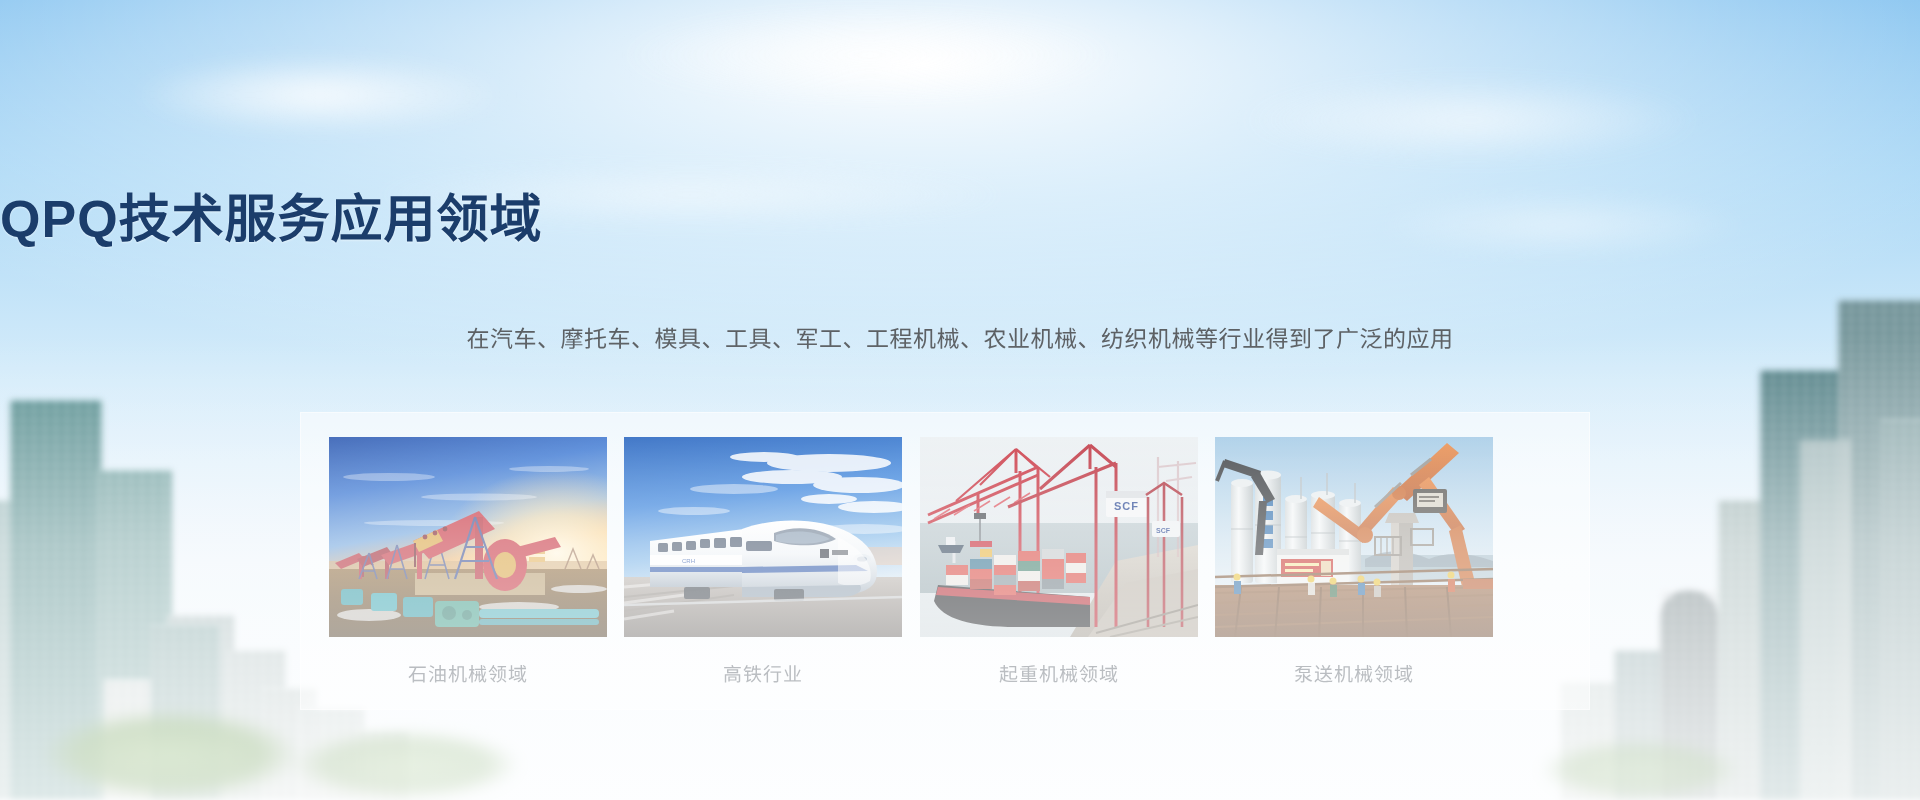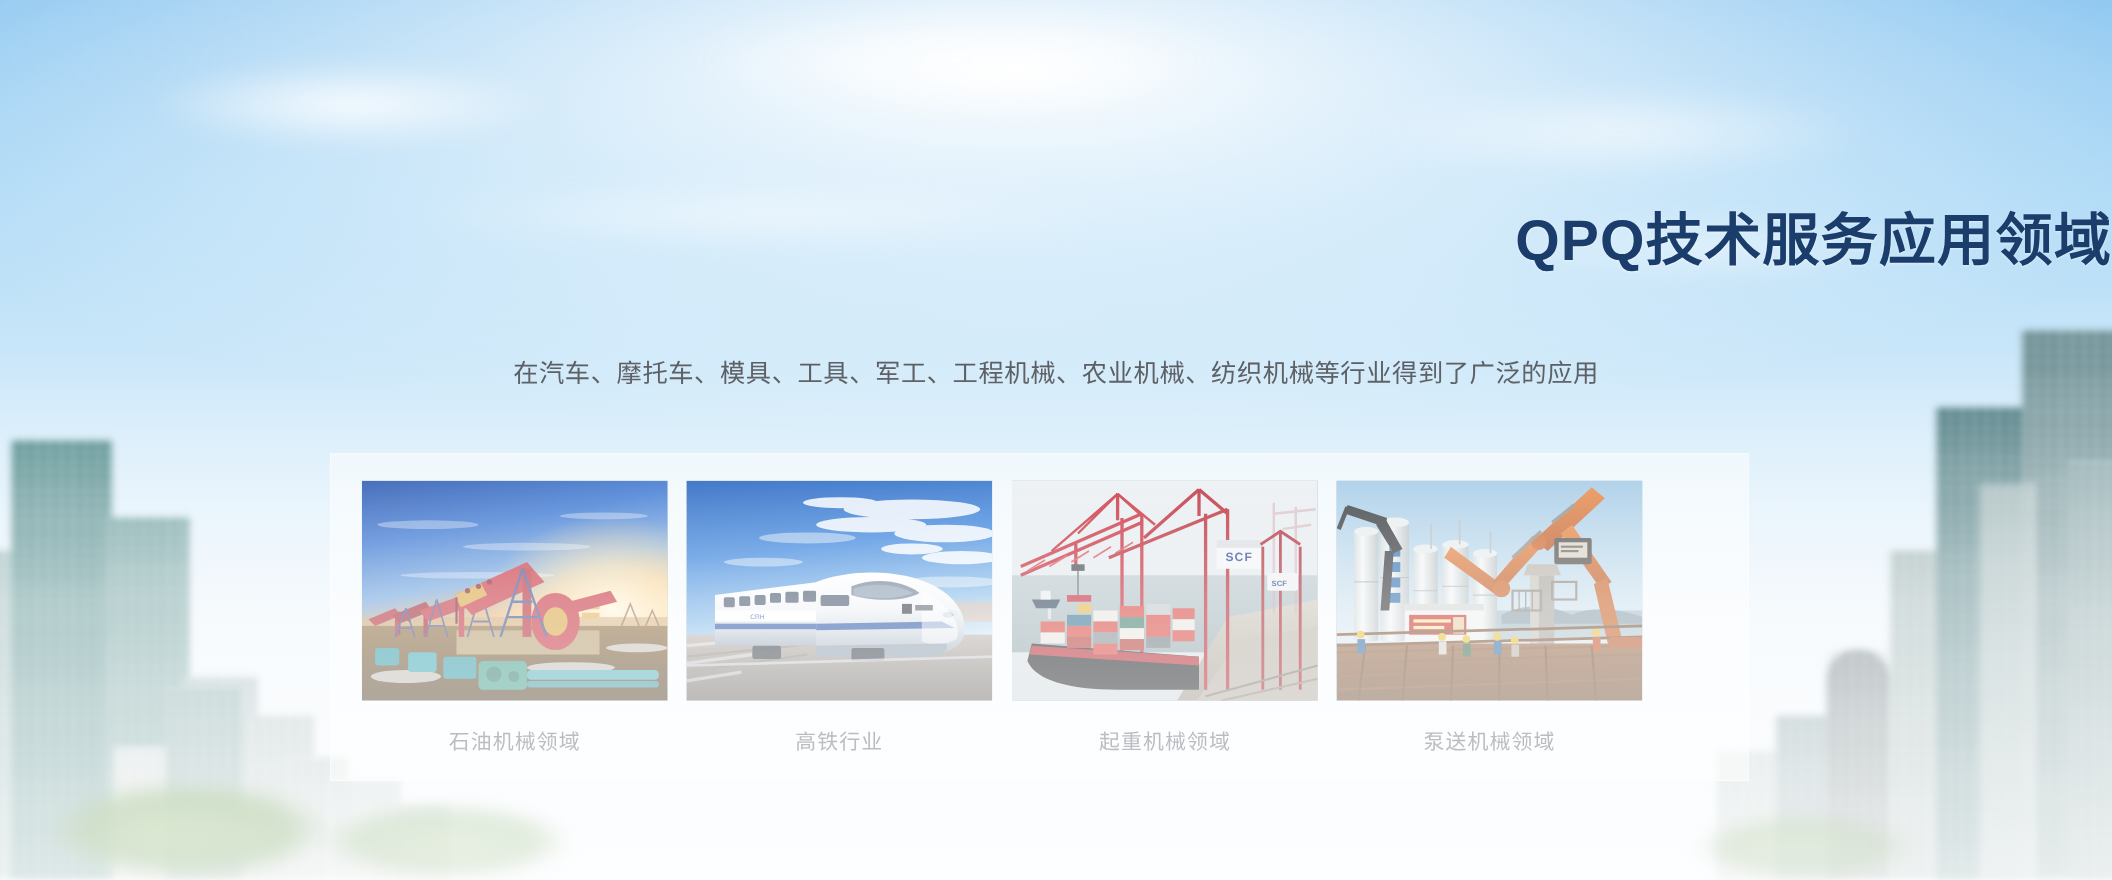--- a/index.html
+++ b/index.html
@@ -50,21 +50,21 @@
     opacity:.85;
   }
   .grn { position:absolute; bottom:0; height:90px; border-radius:50% 50% 0 0;
          background:radial-gradient(closest-side,#8ab86a,#6f9f56 70%, rgba(120,160,95,0)); filter:blur(6px); opacity:.85;}
 
   
   .content { position:absolute; inset:0; }
 
   .title {
     position:absolute; top:190px; left:0; right:0;
-    text-align:right;
+    text-align:left;
     font-size:52px; line-height:1.15; font-weight:700;
     color:#1b3d6b;
     letter-spacing:1px;
     text-shadow:0 1px 2px rgba(255,255,255,0.5);
   }
   .subtitle {
     position:absolute; top:325px; left:0; right:0;
     text-align:center;
     font-size:23px; line-height:1.3; font-weight:400;
     color:#5c6064;

